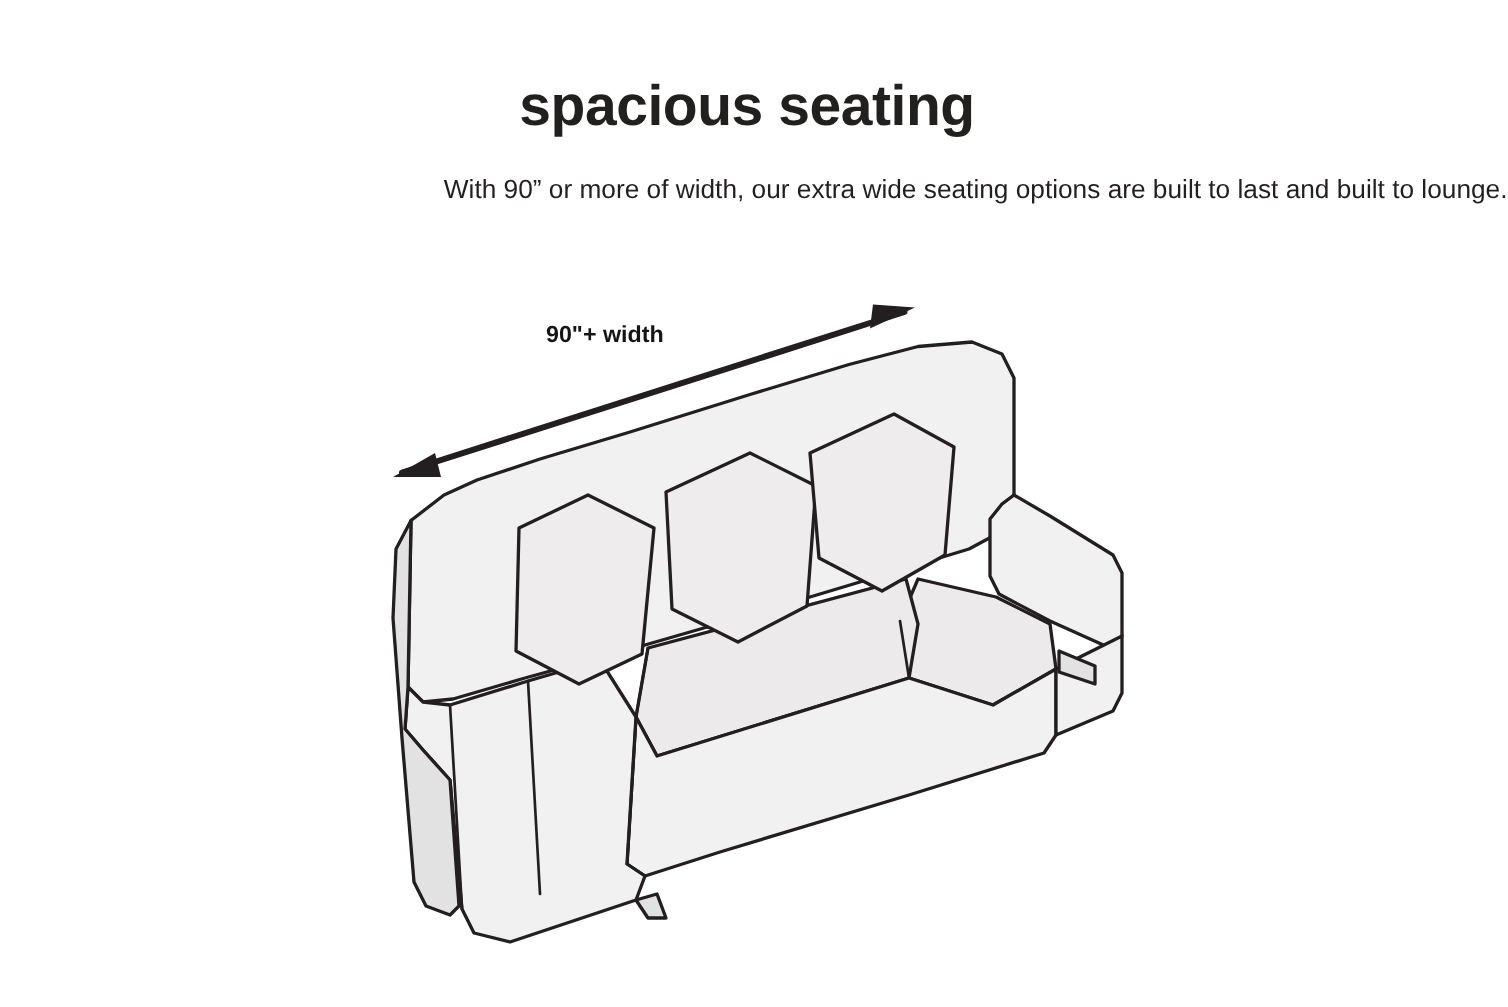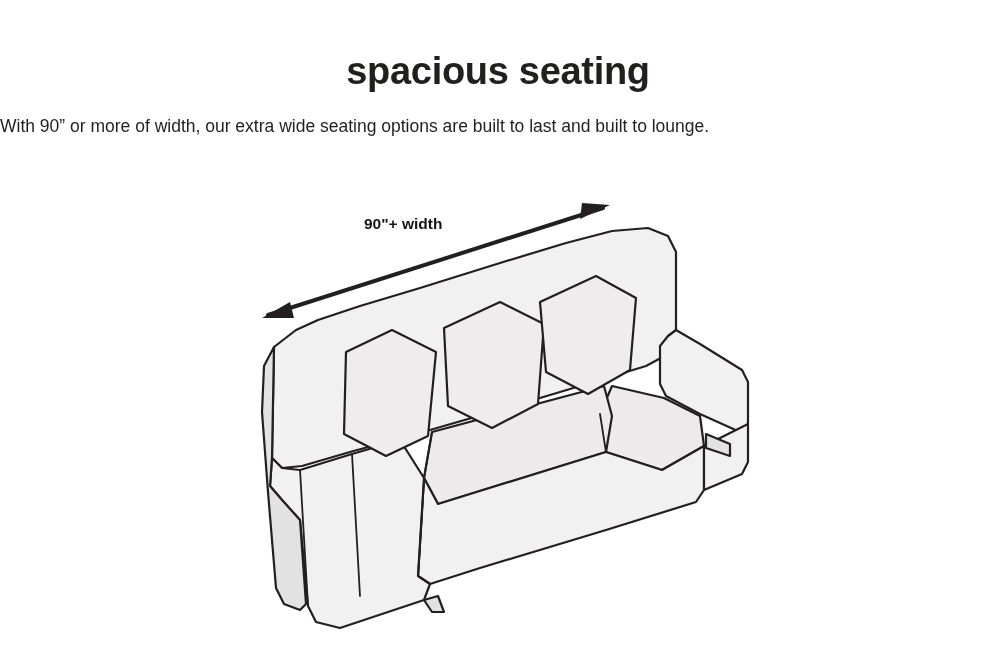--- a/index.html
+++ b/index.html
@@ -29,21 +29,21 @@
     font-size: 38px;
     font-weight: bold;
     letter-spacing: -0.3px;
     color: #221f1f;
   }
   .subcopy {
     position: absolute;
     top: 112px;
     left: 0;
     width: 1005px;
-    text-align: left;
+    text-align: right;
     font-size: 17.5px;
     line-height: 28px;
     color: #231f20;
   }
   .subcopy .line {
     display: block;
   }
   .dim-label {
     position: absolute;
     top: 215px;

